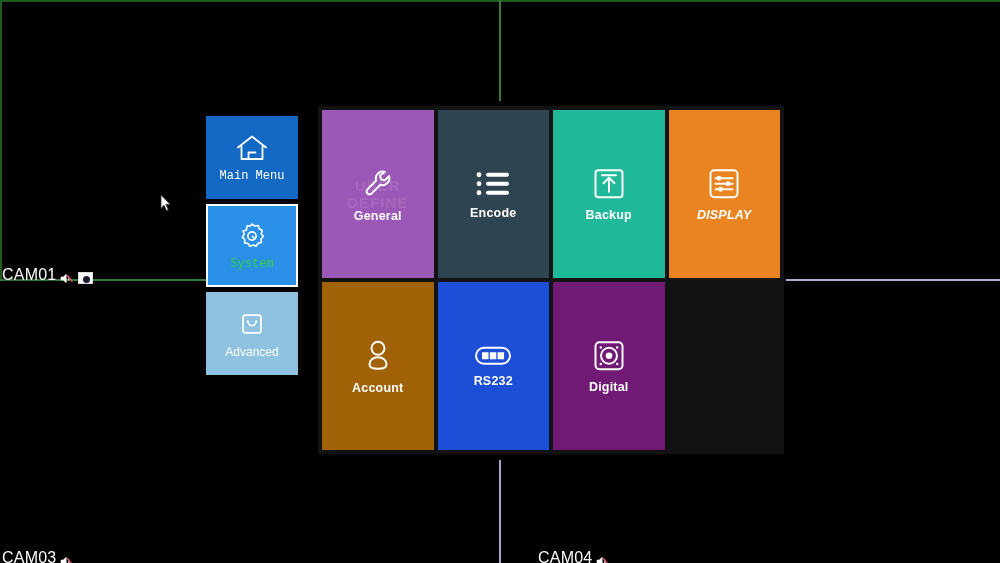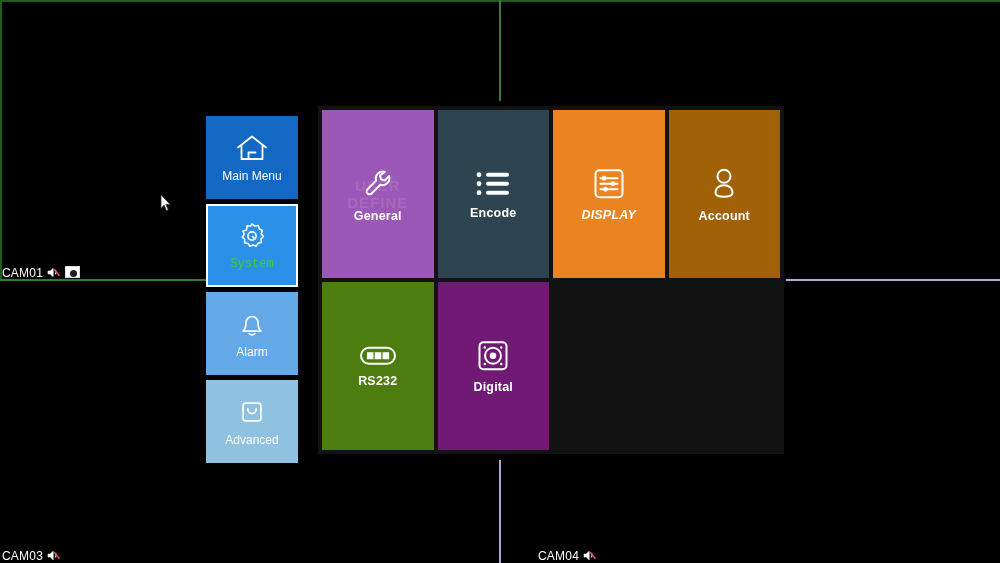--- a/index.html
+++ b/index.html
@@ -23,24 +23,24 @@
   .edge-left   { left: 0; top: 0; width: 2px; height: 281px; background: #1f5c1f; }
   .vline-green { left: 499px; top: 0; width: 2px; height: 101px; background: #3b7a3b; }
   .hline-green { left: 0; top: 279px; width: 232px; height: 2px; background: #2e7d32; }
   .hline-purple{ left: 786px; top: 279px; width: 214px; height: 2px; background: #b8a8d8; }
   .vline-purple{ left: 499px; top: 460px; width: 2px; height: 103px; background: #b0a2cc; }
 
   
   .cam-label {
     position: absolute;
     display: flex;
-    align-items: flex-start;
+    align-items: flex-end;
     gap: 4px;
     color: #ffffff;
-    font-size: 12px;
+    font-size: 16px;
     font-family: "Liberation Sans", sans-serif;
     letter-spacing: .2px;
     text-shadow: 0 0 2px #000;
     white-space: nowrap;
   }
   .cam01 { left: 2px; top: 266px; }
   .cam03 { left: 2px; top: 549px; }
   .cam04 { left: 507px; top: 549px; margin-left: 31px; }
 
   .icon-mute { display:inline-block; width: 14px; height: 13px; position: relative; }
@@ -175,21 +175,21 @@
       <svg width="14" height="13" viewBox="0 0 14 13" aria-hidden="true">
         <path d="M1 5h2.2L6.2 2.3v8.4L3.2 8H1z" fill="#ffffff" stroke="#ffffff" stroke-width=".6"></path>
         <path d="M8.2 4.2c1.1 1.1 1.1 3 0 4.1" stroke="#ffffff" stroke-width="1.1" fill="none"></path>
         <path d="M7.3 3.3l5 6.4" stroke="#e0566a" stroke-width="1.4" fill="none"></path>
       </svg>
     </span>
   </div>
 
   <div class="cat-col">
 
-    <div class="cat-tile" style="background-color: rgb(18, 104, 195);">
+    <div class="cat-tile" style="background-color: rgb(18, 104, 195); font-family: Liberation Mono, monospace;">
       <span>
         <svg width="34" height="30" viewBox="0 0 34 30" fill="none" stroke="#ffffff" stroke-width="1.8" stroke-linecap="round" stroke-linejoin="round">
           <path d="M3 14.5L17 3.5l14 11"></path>
           <path d="M6.5 13v13h21V13"></path>
           <path d="M13.5 26v-6.5h7"></path>
         </svg>
       </span>
       <span class="cat-label">Main Menu</span>
     </div>
 
@@ -197,29 +197,20 @@
       <span>
         <svg width="30" height="30" viewBox="0 0 32 32" fill="none" stroke="#ffffff" stroke-width="1.7" stroke-linejoin="round">
           <path d="M16 3.2l3 2.2 3.6-.6 1.1 3.5 3.2 1.8-1 3.5 2.2 2.9-2.5 2.7.4 3.6-3.6.9-1.9 3.1-3.4-1.2-3.3 1.4-2.1-3-3.6-.7.2-3.6-2.6-2.5 2-3-1.2-3.4 3.5-1.1L10.9 5l3.5.4z"></path>
           <circle cx="16" cy="16" r="4.4"></circle>
           <path d="M16 16l2.6 2.6"></path>
         </svg>
       </span>
       <span class="cat-label">System</span>
     </div>
 
-    <div class="cat-tile" style="background-color: rgb(99, 169, 232);">
-      <span>
-        <svg width="30" height="30" viewBox="0 0 32 32" fill="none" stroke="#ffffff" stroke-width="1.8" stroke-linecap="round" stroke-linejoin="round">
-          <path d="M6.5 23.5c2.5-2 3-5 3-8.5 0-4 3-7 6.5-7s6.5 3 6.5 7c0 3.5.5 6.5 3 8.5z"></path>
-          <path d="M13 26.2c.8 1 1.8 1.5 3 1.5s2.2-.5 3-1.5"></path>
-        </svg>
-      </span>
-      <span class="cat-label">Alarm</span>
-    </div>
 
     <div class="cat-tile" style="background-color: rgb(142, 194, 224);">
       <span>
         <svg width="30" height="30" viewBox="0 0 32 32" fill="none" stroke="#ffffff" stroke-width="1.8" stroke-linecap="round" stroke-linejoin="round">
           <rect x="6.5" y="6.5" width="19" height="19" rx="2.5"></rect>
           <path d="M11.5 12.5c0 3 2 5.2 4.5 5.2s4.5-2.2 4.5-5.2"></path>
         </svg>
       </span>
       <span class="cat-label">Advanced</span>
     </div>
@@ -248,20 +239,33 @@
             <circle cx="4" cy="24" r="2.4" fill="#ffffff"></circle>
             <rect x="11" y="4" width="23" height="4" rx="2" fill="#ffffff"></rect>
             <rect x="11" y="13" width="23" height="4" rx="2" fill="#ffffff"></rect>
             <rect x="11" y="22" width="23" height="4" rx="2" fill="#ffffff"></rect>
           </svg>
         </span>
         <span class="tile-label">Encode</span>
       </div>
     </div>
 
+    <div class="tile" style="background-color: rgb(31, 184, 152);">
+      <div class="tile-inner">
+        <span>
+          <svg width="34" height="34" viewBox="0 0 34 34" fill="none" stroke="#ffffff" stroke-width="2" stroke-linecap="round" stroke-linejoin="round">
+            <rect x="3.5" y="3.5" width="27" height="27" rx="3"></rect>
+            <path d="M17 25V11"></path>
+            <path d="M11.5 16.5L17 11l5.5 5.5"></path>
+            <path d="M10 8.5h14"></path>
+          </svg>
+        </span>
+        <span class="tile-label">Backup</span>
+      </div>
+    </div>
 
     <div class="tile" style="background-color: rgb(233, 132, 33); font-style: italic;">
       <div class="tile-inner">
         <span>
           <svg width="34" height="34" viewBox="0 0 34 34" fill="none" stroke="#ffffff" stroke-width="2" stroke-linecap="round" stroke-linejoin="round">
             <rect x="3.5" y="3.5" width="27" height="27" rx="4"></rect>
             <path d="M8.5 11.5h17"></path>
             <path d="M8.5 17h17"></path>
             <path d="M8.5 22.5h17"></path>
             <circle cx="12" cy="11.5" r="2.4" fill="#ffffff" stroke="none"></circle>
@@ -278,21 +282,21 @@
         <span>
           <svg width="32" height="36" viewBox="0 0 32 36" fill="none" stroke="#ffffff" stroke-width="2" stroke-linecap="round" stroke-linejoin="round">
             <circle cx="16" cy="10.5" r="6.5"></circle>
             <path d="M16 19.5c-5 0-8.5 3-8.5 7.3 0 2.6 3.6 4.2 8.5 4.2s8.5-1.6 8.5-4.2c0-4.3-3.5-7.3-8.5-7.3z"></path>
           </svg>
         </span>
         <span class="tile-label">Account</span>
       </div>
     </div>
 
-    <div class="tile" style="background-color: #4d7c0f;">
+    <div class="tile" style="background-color: #1d4ed8;">
       <div class="tile-inner">
         <span>
           <svg width="38" height="22" viewBox="0 0 38 22" fill="none" stroke="#ffffff" stroke-width="2" stroke-linejoin="round">
             <rect x="2" y="3" width="34" height="16" rx="8"></rect>
             <rect x="8" y="7.5" width="6.5" height="7" fill="#ffffff" stroke="none"></rect>
             <rect x="15.8" y="7.5" width="6.5" height="7" fill="#ffffff" stroke="none"></rect>
             <rect x="23.6" y="7.5" width="6.5" height="7" fill="#ffffff" stroke="none"></rect>
           </svg>
         </span>
         <span class="tile-label">RS232</span>

